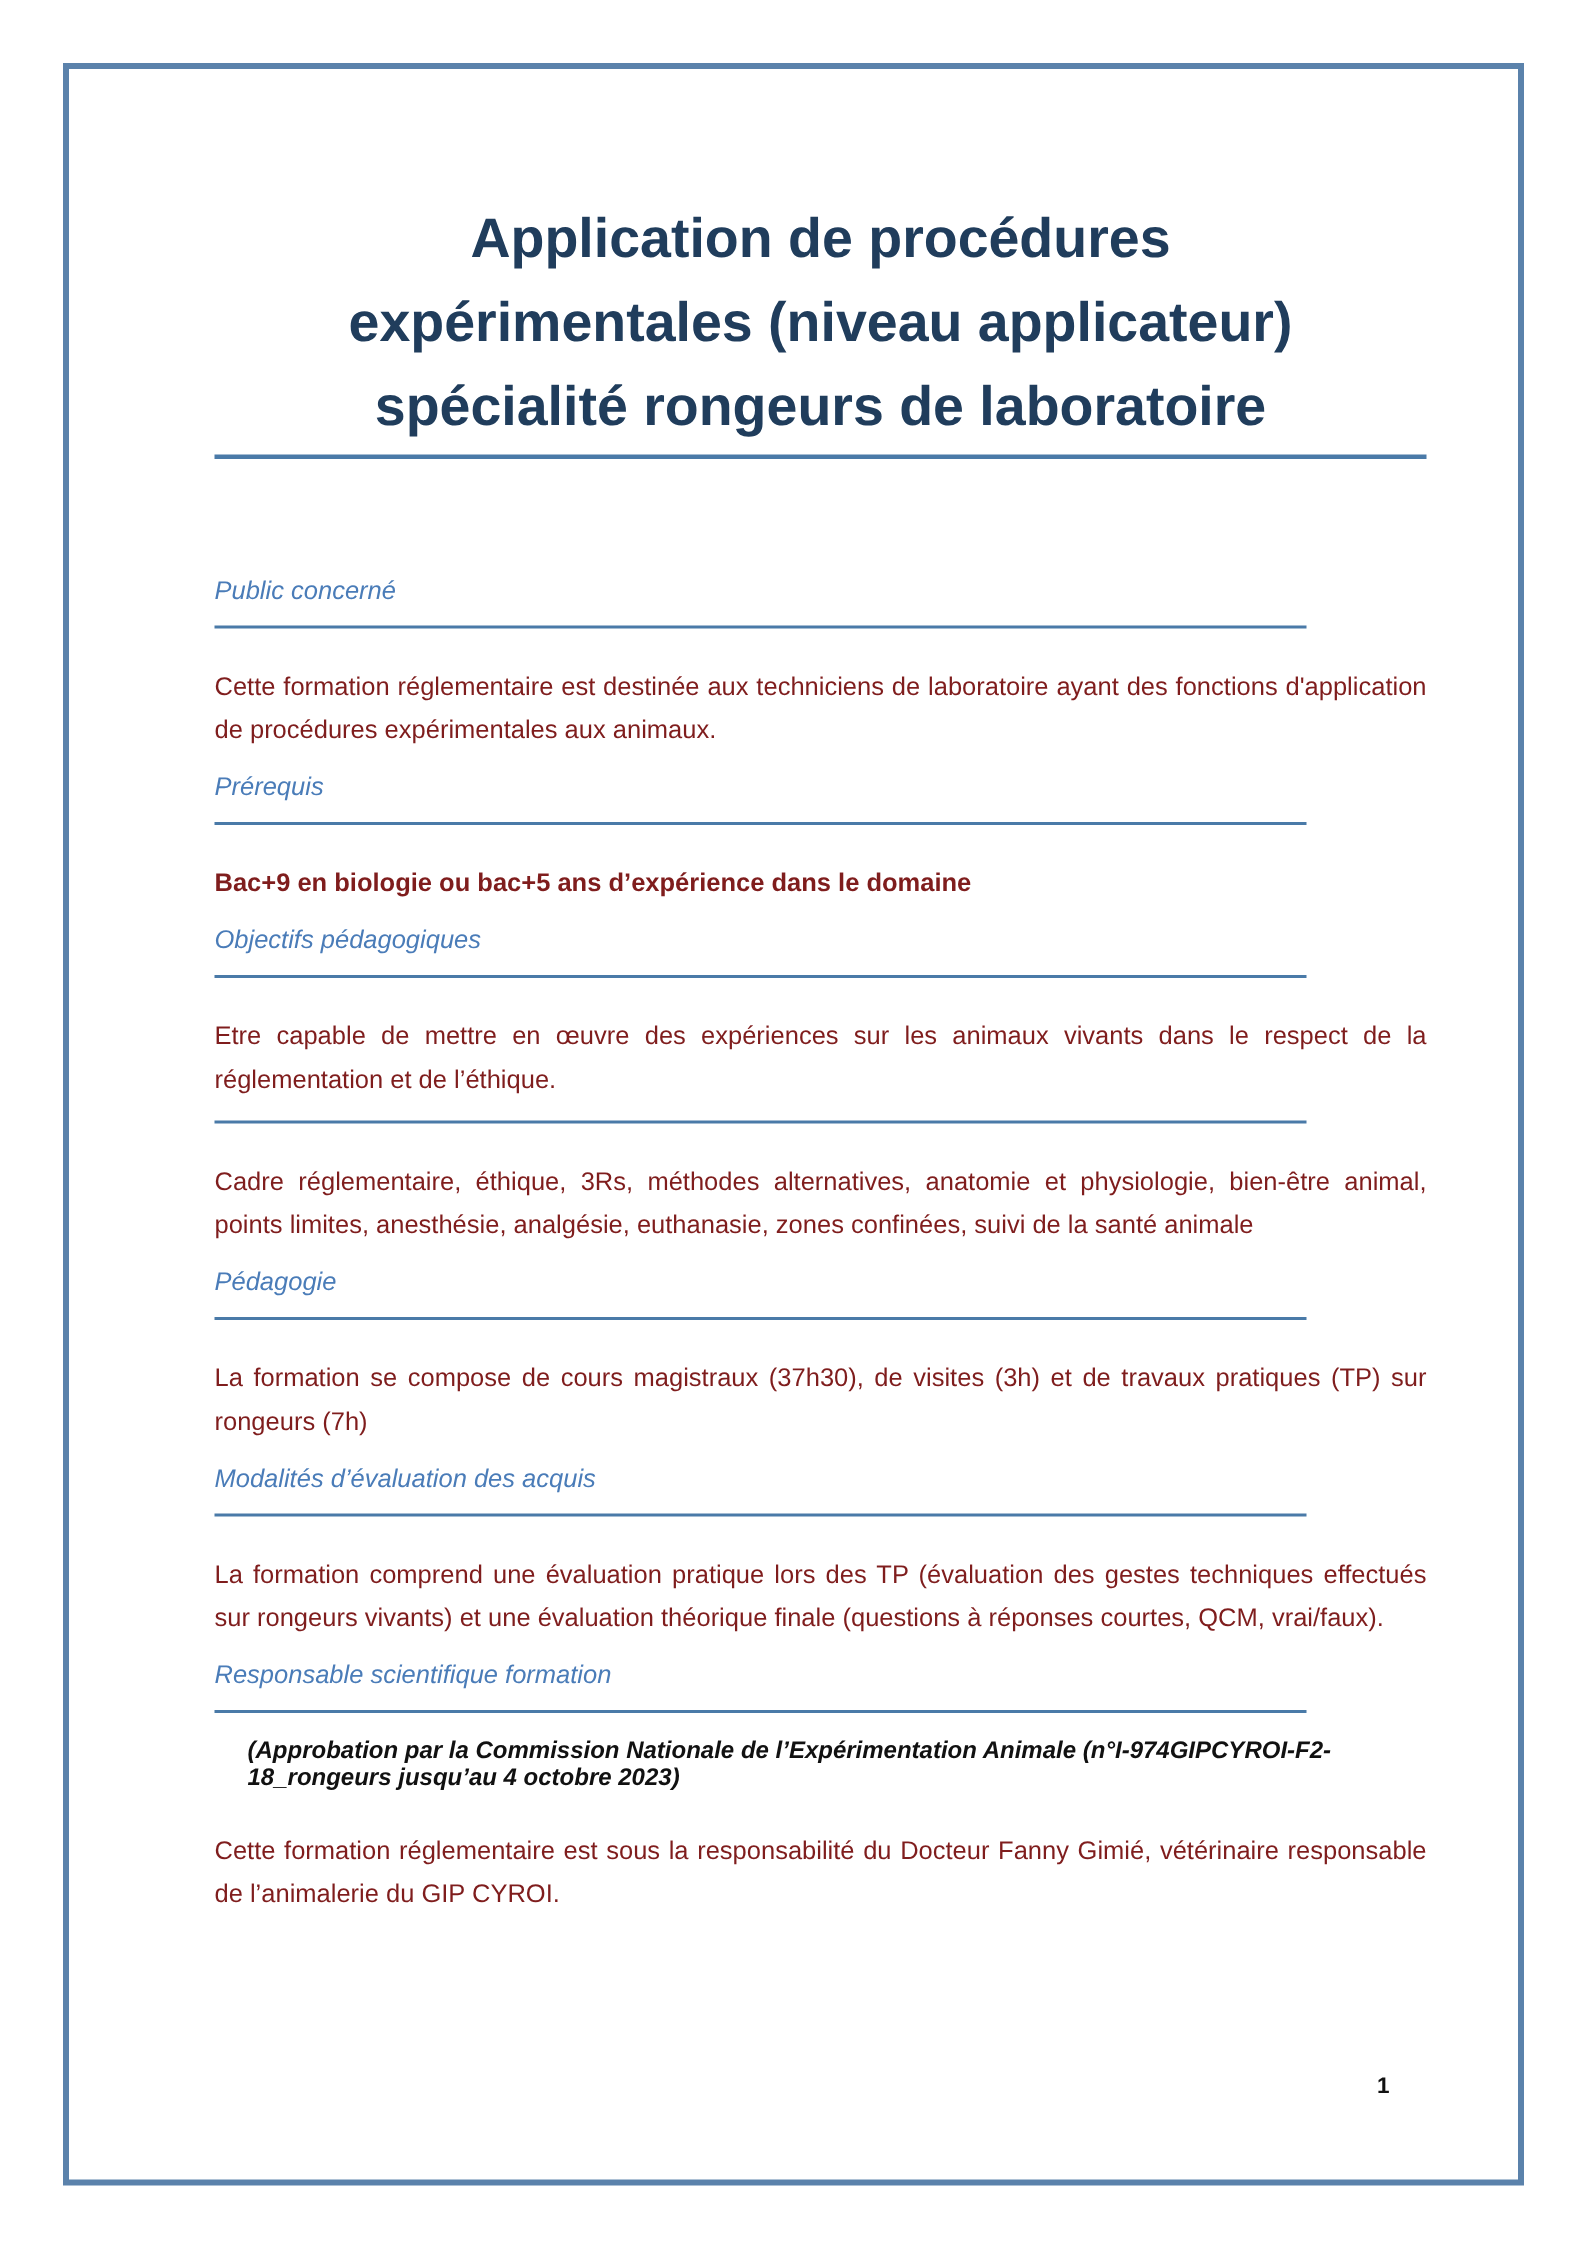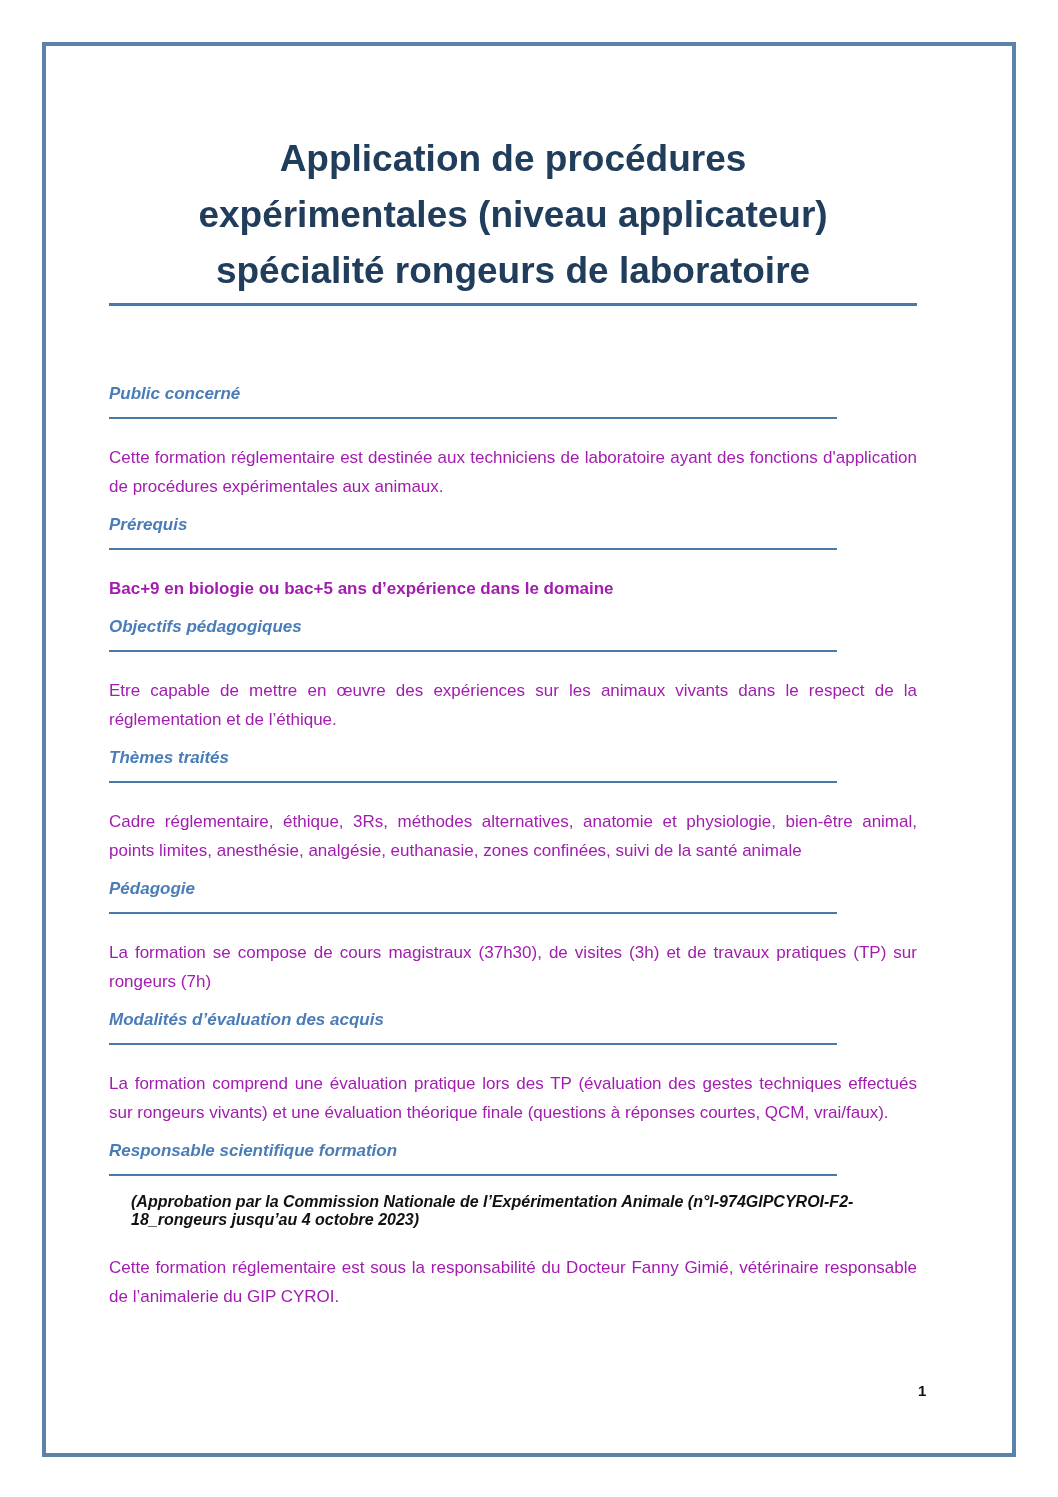--- a/index.html
+++ b/index.html
@@ -20,21 +20,21 @@
     left: 42px;
     top: 42px;
     width: 974px;
     height: 1415px;
     border: 4px solid #5b82ab;
     box-sizing: border-box;
     pointer-events: none;
   }
   .content {
     position: absolute;
-    left: 109px;
+    left: 143px;
     top: 0;
     width: 808px;
   }
   .doc-title {
     margin: 131px 0 0 0;
     text-align: center;
     font-size: 37px;
     font-weight: 700;
     line-height: 56px;
     color: #203d5c;
@@ -44,36 +44,36 @@
     height: 3px;
     background: #4a7aa8;
     margin-top: 4px;
   }
   .doc-section { margin-top: 13px; }
   .doc-section.first { margin-top: 77px; }
   .sec-heading {
     margin: 0;
     font-size: 17px;
     line-height: 21px;
-    font-weight: 700;
+    font-weight: 400;
     font-style: italic;
     color: #4a7cb8;
   }
   .sec-rule {
     height: 2px;
     background: #4a7aa8;
     width: 728px;
     margin-top: 13px;
   }
   .sec-body {
     margin: 24px 0 0 0;
     font-size: 17px;
     line-height: 29px;
     text-align: justify;
-    color: #a21caf;
+    color: #7f1d1d;
   }
   .sec-body.bold {
     font-weight: 700;
     text-align: left;
   }
   .approbation-note {
     margin: 17px 0 0 22px;
     font-size: 16px;
     line-height: 18px;
     font-weight: 700;
@@ -115,21 +115,20 @@
     <p class="sec-body bold">Bac+9 en biologie ou bac+5 ans d’expérience dans le domaine</p>
   </section>
 
   <section class="doc-section">
     <h2 class="sec-heading">Objectifs pédagogiques</h2>
     <div class="sec-rule"></div>
     <p class="sec-body">Etre capable de mettre en œuvre des expériences sur les animaux vivants dans le respect de la réglementation et de l’éthique.</p>
   </section>
 
   <section class="doc-section">
-    <h2 class="sec-heading">Thèmes traités</h2>
     <div class="sec-rule"></div>
     <p class="sec-body">Cadre réglementaire, éthique, 3Rs, méthodes alternatives, anatomie et physiologie, bien-être animal, points limites, anesthésie, analgésie, euthanasie, zones confinées, suivi de la santé animale</p>
   </section>
 
   <section class="doc-section">
     <h2 class="sec-heading">Pédagogie</h2>
     <div class="sec-rule"></div>
     <p class="sec-body">La formation se compose de cours magistraux (37h30), de visites (3h) et de travaux pratiques (TP) sur rongeurs (7h)</p>
   </section>
 

